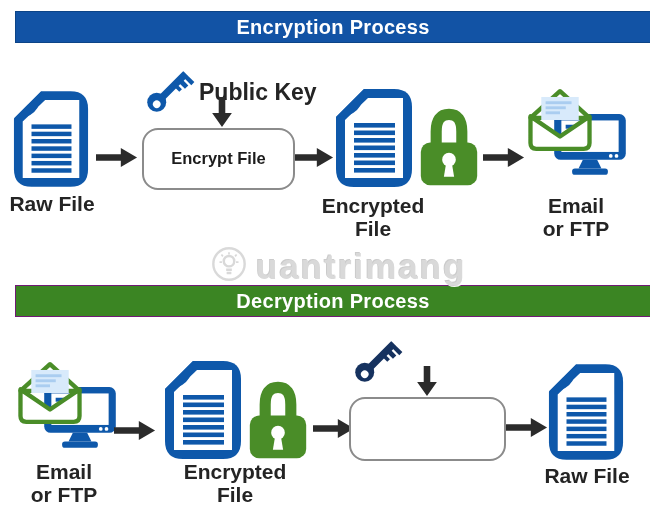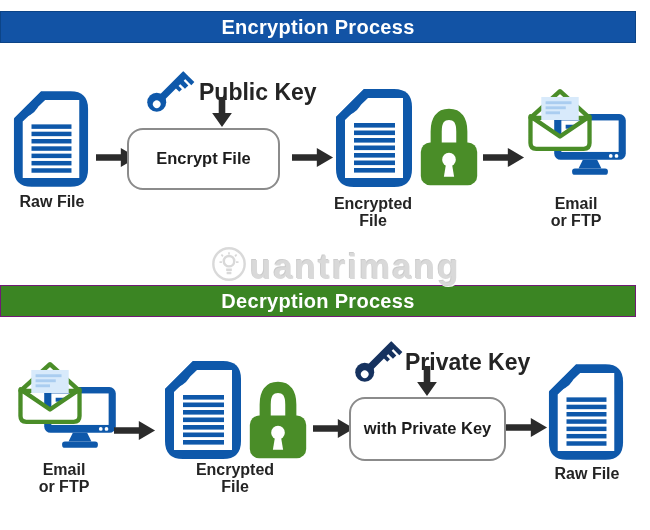--- a/index.html
+++ b/index.html
@@ -5,25 +5,25 @@
   :root{
     --header-blue:#1253A5; --header-green:#3B8523; --icon-blue:#0E58AA;
     --icon-green:#4A8D28; --key-navy:#16325F; --arrow-black:#2B2B2B;
     --letter-blue:#D8EAFB; --letter-stripe:#AACDF0; --watermark-gray:#D8D8D8;
     --text-dark:#242424; --box-border:#8B8B8B;
   }
   html,body{margin:0;padding:0;background:#fff;}
   #canvas{position:relative;width:650px;height:530px;background:#fff;overflow:hidden;
     font-family:"Liberation Sans",sans-serif;}
   .abs{position:absolute;}
-  .band{left:0;width:634px;height:30px;display:flex;align-items:center;justify-content:center;z-index:1;}
+  .band{left:15px;width:634px;height:30px;display:flex;align-items:center;justify-content:center;z-index:1;}
   .band-text{color:#fff;font-size:20px;font-weight:bold;letter-spacing:.3px;}
   .band-blue{top:11px;background:var(--header-blue);border:1px solid #0C4487;}
   .band-green{top:285px;background:var(--header-green);border:1px solid #701a75;}
-  .node-label{font-size:16px;font-weight:bold;color:var(--text-dark);text-align:center;line-height:1.08;}
+  .node-label{font-size:21px;font-weight:bold;color:var(--text-dark);text-align:center;line-height:1.08;}
   .key-label{font-size:23px;font-weight:bold;color:var(--text-dark);white-space:nowrap;}
   .process-box{background:#fff;border:2.5px solid var(--box-border);border-radius:16px;
     display:flex;flex-direction:column;align-items:center;justify-content:center;
     font-size:16.5px;font-weight:bold;color:#1C1C1C;line-height:1.18;text-align:center;z-index:2;}
   .wm{z-index:3;display:flex;align-items:flex-start;opacity:.95;}
   .wm-text{font-size:35px;font-weight:bold;color:var(--watermark-gray);letter-spacing:2px;
     text-shadow:-1px -1px 0 #c9c9c9,1px 1px 0 #ffffff;}
   svg{display:block;}
 </style>
 </head>
@@ -112,21 +112,21 @@
     </svg>
 
   <svg class="abs" style="left:141px;top:61px;color:var(--icon-blue)" width="57" height="57">
       <use href="#sym-key"></use>
     </svg>
   <div class="abs key-label" style="left:199px;top:79px">Public Key</div>
   <svg class="abs" style="left:209px;top:97px" width="26" height="31">
       <use href="#sym-arrow-down"></use>
     </svg>
 
-  <div class="abs process-box" style="left:127px;top:128px;width:149px;height:58px">
+  <div class="abs process-box" style="left:142px;top:128px;width:149px;height:58px">
     <span>Encrypt File</span>
   </div>
 
   <svg class="abs" style="left:292px;top:145px" width="42" height="25">
       <use href="#sym-arrow-right"></use>
     </svg>
 
   <svg class="abs" style="left:334px;top:87px" width="80" height="102">
       <use href="#sym-doc"></use>
     </svg>
@@ -152,21 +152,21 @@
   </div>
   <div class="abs node-label" style="left:528px;top:195px;width:96px">
     <div>Email</div>
     <div>or FTP</div>
   </div>
 
   <div class="abs wm" style="left:210px;top:245px">
     <svg width="38" height="38">
         <use href="#sym-wm-logo"></use>
       </svg>
-    <span class="wm-text" style="margin-left:2px;margin-top:2px">uantrimang</span>
+    <span class="wm-text" style="margin-left:8px;margin-top:2px">uantrimang</span>
   </div>
 
   <div class="abs band band-green">
     <span class="band-text">Decryption Process</span>
   </div>
 
   <div class="abs" style="left:14px;top:359px;width:116px;height:100px">
     <svg class="abs" style="left:30px;top:28px" width="72" height="63">
         <use href="#sym-monitor"></use>
       </svg>
@@ -194,27 +194,25 @@
     <div>File</div>
   </div>
 
   <svg class="abs" style="left:313px;top:416px" width="42" height="25">
       <use href="#sym-arrow-right"></use>
     </svg>
 
   <svg class="abs" style="left:349px;top:331px;color:var(--key-navy)" width="57" height="57">
       <use href="#sym-key"></use>
     </svg>
-  <div class="abs key-label" style="left:405px;top:349px">Private Key</div>
   <svg class="abs" style="left:414px;top:366px" width="26" height="31">
       <use href="#sym-arrow-down"></use>
     </svg>
 
   <div class="abs process-box" style="left:349px;top:397px;width:153px;height:60px">
-    <span>with Private Key</span>
   </div>
 
   <svg class="abs" style="left:506px;top:415px" width="42" height="25">
       <use href="#sym-arrow-right"></use>
     </svg>
 
   <svg class="abs" style="left:547px;top:362px" width="78" height="100">
       <use href="#sym-doc"></use>
     </svg>
   <div class="abs node-label" style="left:539px;top:465px;width:96px">Raw File</div>

